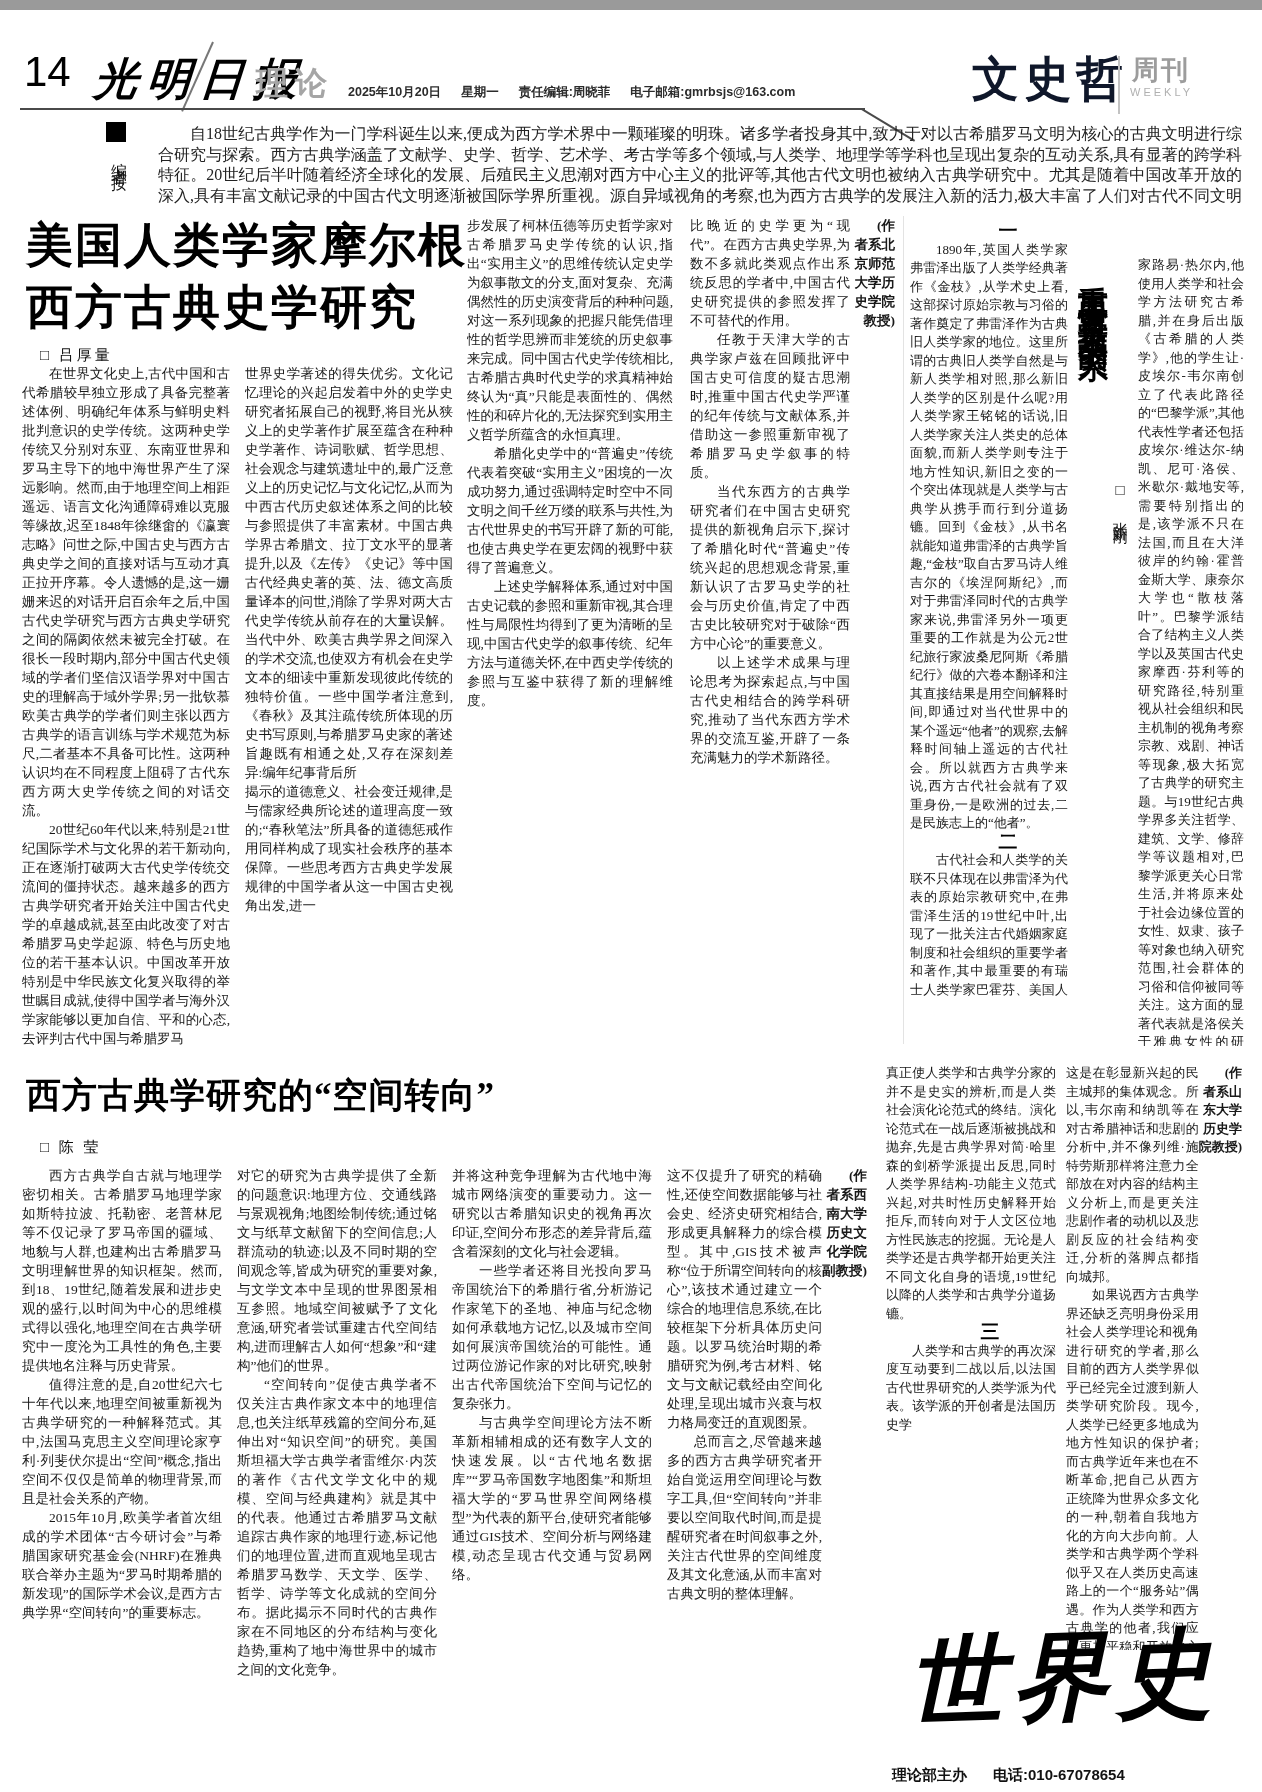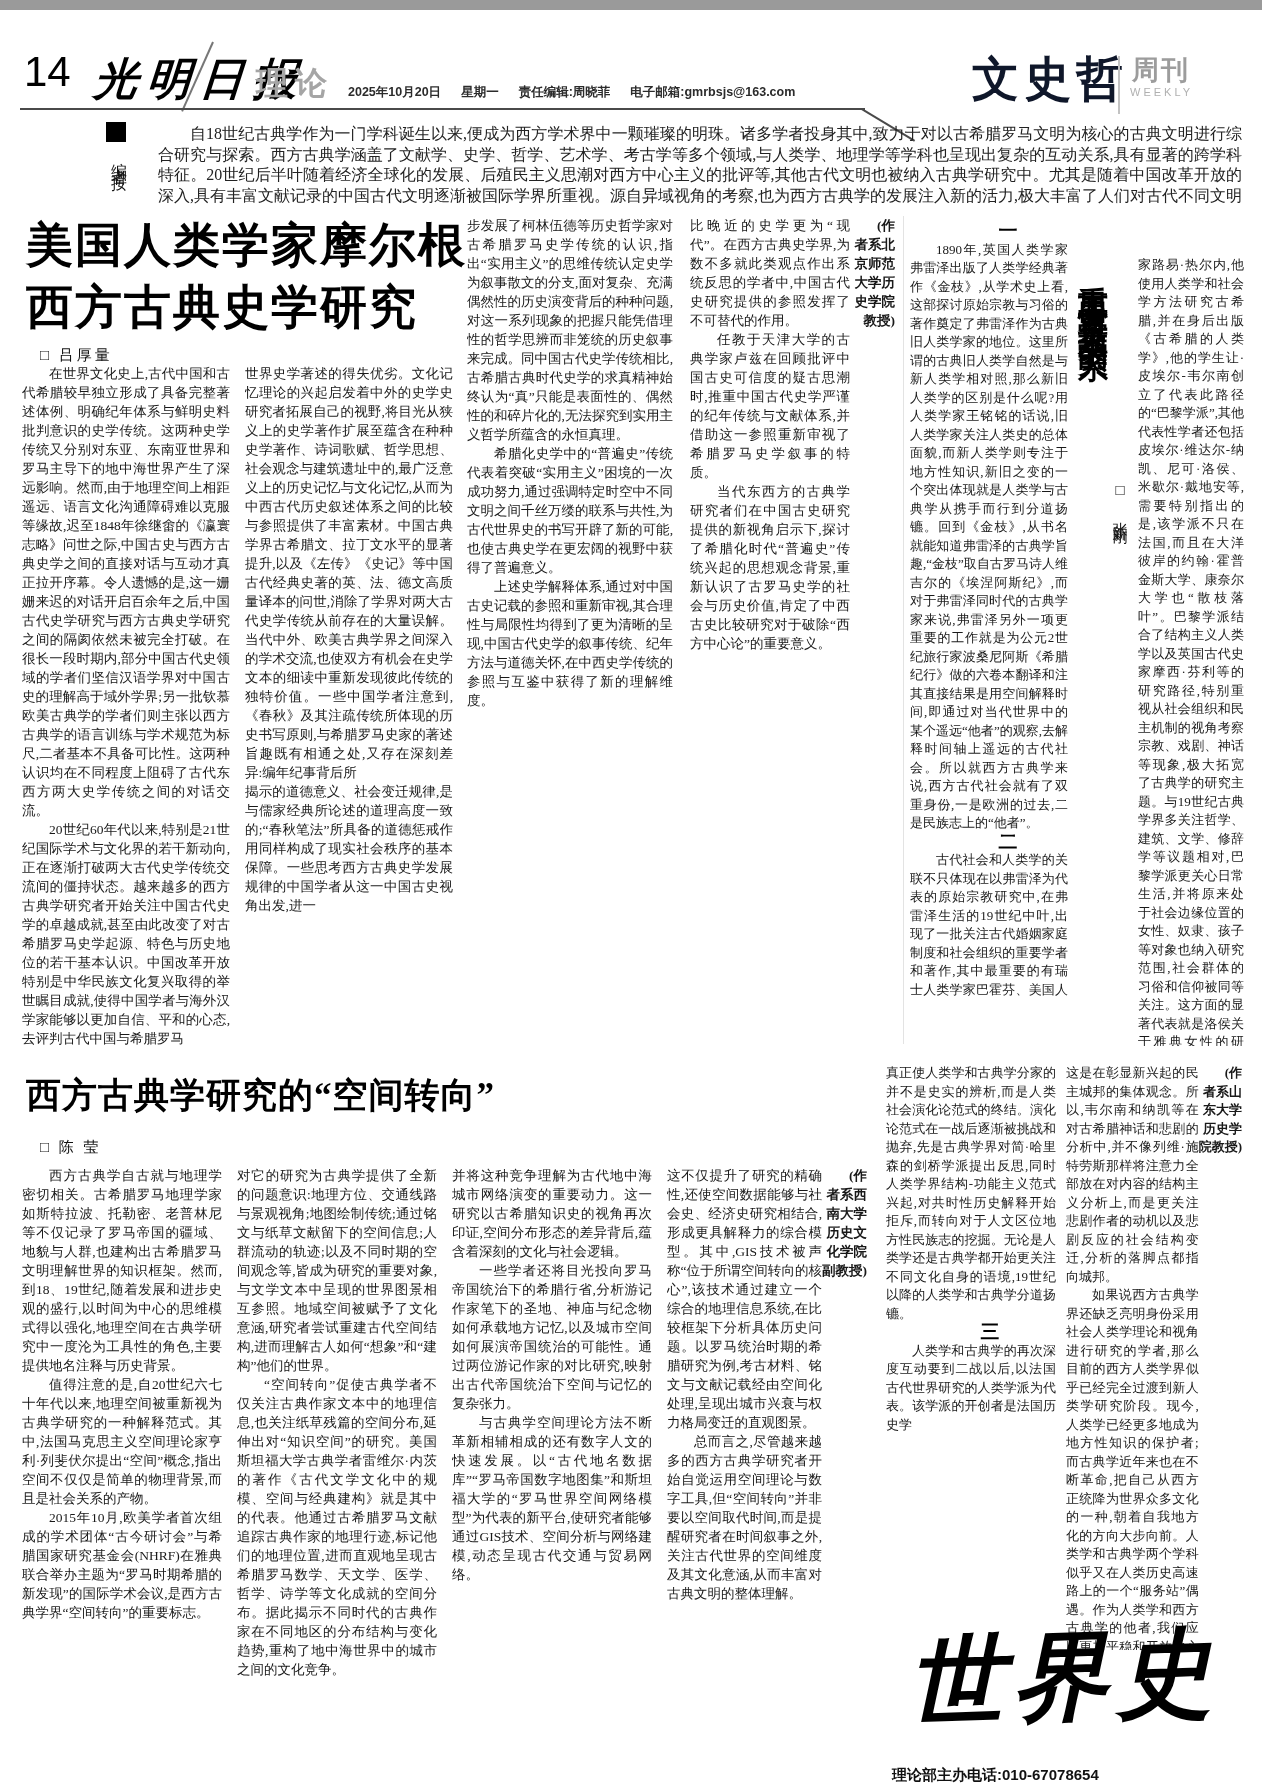--- a/index.html
+++ b/index.html
@@ -58,21 +58,21 @@
   .clipC{max-height:336px;overflow:hidden;}
 
   
   .a2-title{left:26px;top:1062px;font-size:35px;font-weight:900;letter-spacing:1px;color:#000;}
   .a2-byline{left:40px;top:1128px;}
 
   
   .calligraphy{left:878px;top:1604px;width:372px;height:140px;text-align:center;
                font-size:96px;font-weight:900;font-style:italic;color:#000;
                transform:rotate(-2deg);letter-spacing:8px;}
-  .footer-line{left:892px;top:1756px;display:flex;font-family:"Liberation Sans",sans-serif;
+  .footer-line{left:892px;top:1756px;display:flex;gap:26px;font-family:"Liberation Sans",sans-serif;
                font-weight:bold;font-size:15px;color:#111;}
 </style>
 </head>
 <body>
 
 <div class="page">
 
   <div class="abs pageno">14</div>
   <div class="abs masthead">光明日报</div>
   <div class="abs diag1"></div>
@@ -113,20 +113,21 @@
   <div class="col" style="left:467px;top:206px;width:206px;height:830px;font-family:Liberation Serif, serif;">
     <p class="noind">步发展了柯林伍德等历史哲学家对古希腊罗马史学传统的认识,指出“实用主义”的思维传统认定史学为叙事散文的分支,面对复杂、充满偶然性的历史演变背后的种种问题,对这一系列现象的把握只能凭借理性的哲学思辨而非笼统的历史叙事来完成。同中国古代史学传统相比,古希腊古典时代史学的求真精神始终认为“真”只能是表面性的、偶然性的和碎片化的,无法探究到实用主义哲学所蕴含的永恒真理。</p>
     <p>希腊化史学中的“普遍史”传统代表着突破“实用主义”困境的一次成功努力,通过强调特定时空中不同文明之间千丝万缕的联系与共性,为古代世界史的书写开辟了新的可能,也使古典史学在更宏阔的视野中获得了普遍意义。</p>
     <p>上述史学解释体系,通过对中国古史记载的参照和重新审视,其合理性与局限性均得到了更为清晰的呈现,中国古代史学的叙事传统、纪年方法与道德关怀,在中西史学传统的参照与互鉴中获得了新的理解维度。</p>
   </div>
   <div class="col flexcol" style="left:690px;top:206px;width:205px;height:772px;">
     <div class="grow">
       <p class="noind">比晚近的史学更为“现代”。在西方古典史学界,为数不多就此类观点作出系统反思的学者中,中国古代史研究提供的参照发挥了不可替代的作用。</p>
       <p>任教于天津大学的古典学家卢兹在回顾批评中国古史可信度的疑古思潮时,推重中国古代史学严谨的纪年传统与文献体系,并借助这一参照重新审视了希腊罗马史学叙事的特质。</p>
       <p>当代东西方的古典学研究者们在中国古史研究提供的新视角启示下,探讨了希腊化时代“普遍史”传统兴起的思想观念背景,重新认识了古罗马史学的社会与历史价值,肯定了中西古史比较研究对于破除“西方中心论”的重要意义。</p>
+      <p>以上述学术成果与理论思考为探索起点,与中国古代史相结合的跨学科研究,推动了当代东西方学术界的交流互鉴,开辟了一条充满魅力的学术新路径。</p>
     </div>
     <p class="attr">(作者系北京师范大学历史学院教授)</p>
   </div>
 
   <div class="abs vrule"></div>
 
   <div class="col a3col" style="left:910px;top:212px;width:158px;height:824px;">
     <p class="secmark">一</p>
     <p class="clip1">1890年,英国人类学家弗雷泽出版了人类学经典著作《金枝》,从学术史上看,这部探讨原始宗教与习俗的著作奠定了弗雷泽作为古典旧人类学家的地位。这里所谓的古典旧人类学自然是与新人类学相对照,那么新旧人类学的区别是什么呢?用人类学家王铭铭的话说,旧人类学家关注人类史的总体面貌,而新人类学则专注于地方性知识,新旧之变的一个突出体现就是人类学与古典学从携手而行到分道扬镳。回到《金枝》,从书名就能知道弗雷泽的古典学旨趣,“金枝”取自古罗马诗人维吉尔的《埃涅阿斯纪》,而对于弗雷泽同时代的古典学家来说,弗雷泽另外一项更重要的工作就是为公元2世纪旅行家波桑尼阿斯《希腊纪行》做的六卷本翻译和注疏。弗雷泽对波桑尼阿斯感兴趣并不奇怪,因为波桑尼阿斯可以被视作投入巨大精力记录古风和古典时期希腊的古代人类学家。</p>
     <p class="clip2 noind">其直接结果是用空间解释时间,即通过对当代世界中的某个遥远“他者”的观察,去解释时间轴上遥远的古代社会。所以就西方古典学来说,西方古代社会就有了双重身份,一是欧洲的过去,二是民族志上的“他者”。</p>

